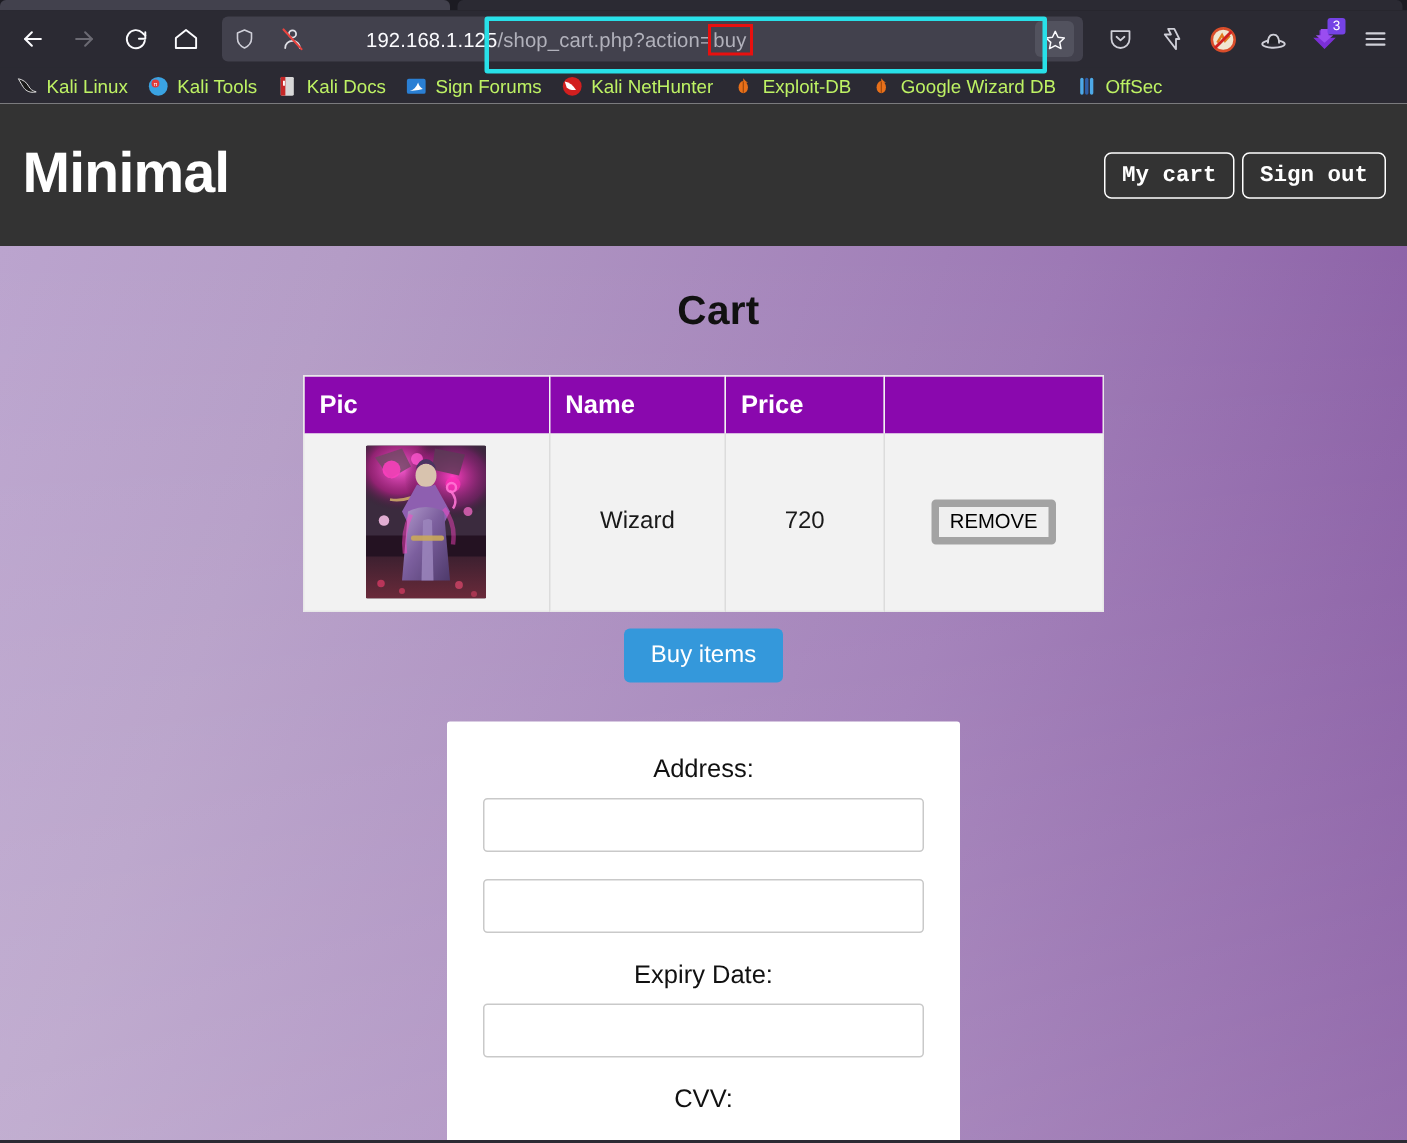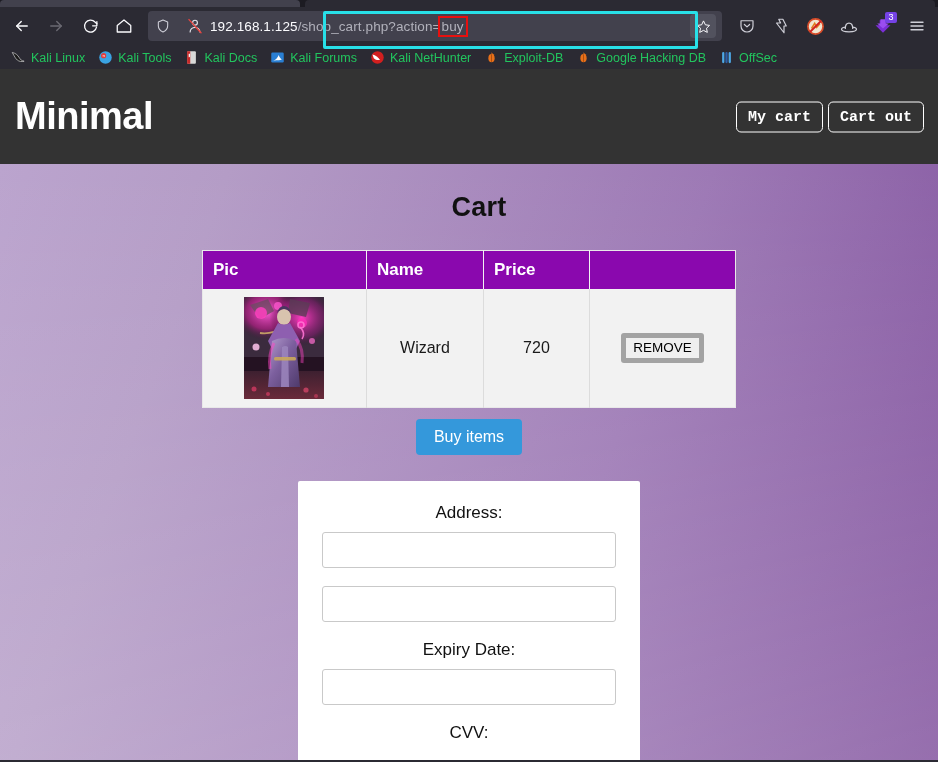--- a/index.html
+++ b/index.html
@@ -42,20 +42,21 @@
     display: flex; align-items: center; position: relative;
   }
   .shieldbox {
     width: 30px; height: 30px; display:flex; align-items:center; justify-content:center;
     background: #42414d; border-radius: 4px 0 0 4px; color:#cfcfd8;
   }
   .urlbar {
     flex: 1; height: 30px; background: #42414d; border-radius: 0 4px 4px 0;
     display: flex; align-items: center; padding-left: 8px; padding-right: 6px;
     position: relative;
+    gap: 34px;
   }
   .tracker-icon { width: 18px; height: 18px; margin-right: 6px; flex: none; }
   .urltext {
     font-size: 13.5px; color: #fbfbfe; white-space: nowrap; letter-spacing: 0.1px;
   }
   .urltext .dim { color: #b1b1bb; }
   .urltext .hl {
     color: #b1b1bb;
     outline: 2px solid #e8100f; outline-offset: 1px;
     padding: 0 1px;
@@ -82,21 +83,21 @@
     min-width: 12px; text-align: center; border-radius: 2px; padding: 0 2px;
     font-family: "Liberation Sans", sans-serif;
   }
 
   
   .bookmarks {
     height: 26px; background: #2b2a33; display: flex; align-items: center;
     padding: 0 6px; gap: 3px; border-bottom: 1px solid #1c1b22;
   }
   .bm { display: flex; align-items: center; gap: 5px; padding: 2px 5px; border-radius: 4px; }
-  .bm-label { font-size: 12.5px; color: #22c55e; white-space: nowrap; }
+  .bm-label { font-size: 12.5px; color: #bef264; white-space: nowrap; }
   .bm-ico { width: 15px; height: 15px; flex: none; display:block; }
 
   
   .page {
     position: absolute; left: 0; top: 69px; width: 938px; height: 691px;
     overflow: hidden; background: #fff;
   }
   .site-header {
     height: 95px; background: #333333; display: flex; align-items: center;
     padding: 0 15px; position: relative;
@@ -305,21 +306,21 @@
         <path d="M7.5 6 l0 6 1-1.2 1 1.2 0-6z" fill="#fff"></path>
       </svg>
       <span class="bm-label">Kali Docs</span>
     </div>
 
     <div class="bm">
       <svg class="bm-ico" viewBox="0 0 24 24">
         <rect x="2" y="4" width="20" height="16" rx="2" fill="#2a7fd4"></rect>
         <path d="M5 17c4-1 7-4 9-9 .6 2.5 2 5 5 7-3 .8-6 1.5-9 1.5z" fill="#fff"></path>
       </svg>
-      <span class="bm-label">Kali Forums</span>
+      <span class="bm-label">Sign Forums</span>
     </div>
 
     <div class="bm">
       <svg class="bm-ico" viewBox="0 0 24 24">
         <circle cx="12" cy="12" r="10" fill="#d21f1f"></circle>
         <path d="M4 7c5 1 9 4 12 9-4 .5-8-.5-10-3z" fill="#fff"></path>
       </svg>
       <span class="bm-label">Kali NetHunter</span>
     </div>
 
@@ -331,41 +332,41 @@
       </svg>
       <span class="bm-label">Exploit-DB</span>
     </div>
 
     <div class="bm">
       <svg class="bm-ico" viewBox="0 0 24 24">
         <ellipse cx="12" cy="13" rx="5" ry="6.5" fill="#e8701a"></ellipse>
         <path d="M12 3.5c1.5 2 3 3.5 5 4.5-2 .5-4 .3-5 -1z" fill="#e8701a"></path>
         <line x1="12" y1="7" x2="12" y2="19" stroke="#8c3d06" stroke-width="1"></line>
       </svg>
-      <span class="bm-label">Google Hacking DB</span>
+      <span class="bm-label">Google Wizard DB</span>
     </div>
 
     <div class="bm">
       <svg class="bm-ico" viewBox="0 0 24 24">
         <rect x="5" y="3" width="3.6" height="18" rx="1.8" fill="#4da9e8"></rect>
         <rect x="10.2" y="3" width="3.6" height="18" rx="1.8" fill="#2f5fa8"></rect>
         <rect x="15.4" y="3" width="3.6" height="18" rx="1.8" fill="#4da9e8"></rect>
       </svg>
       <span class="bm-label">OffSec</span>
     </div>
 
   </div>
 
   <div class="page">
 
     <div class="site-header">
       <div class="brand">Minimal</div>
       <div class="hdr-actions">
         <button class="hdr-btn">My cart</button>
-        <button class="hdr-btn">Cart out</button>
+        <button class="hdr-btn">Sign out</button>
       </div>
     </div>
 
     <div class="body-area">
       <div class="body-inner">
 
         <h1 class="cart-title">Cart</h1>
 
         <table class="cart-table">
           <thead>

